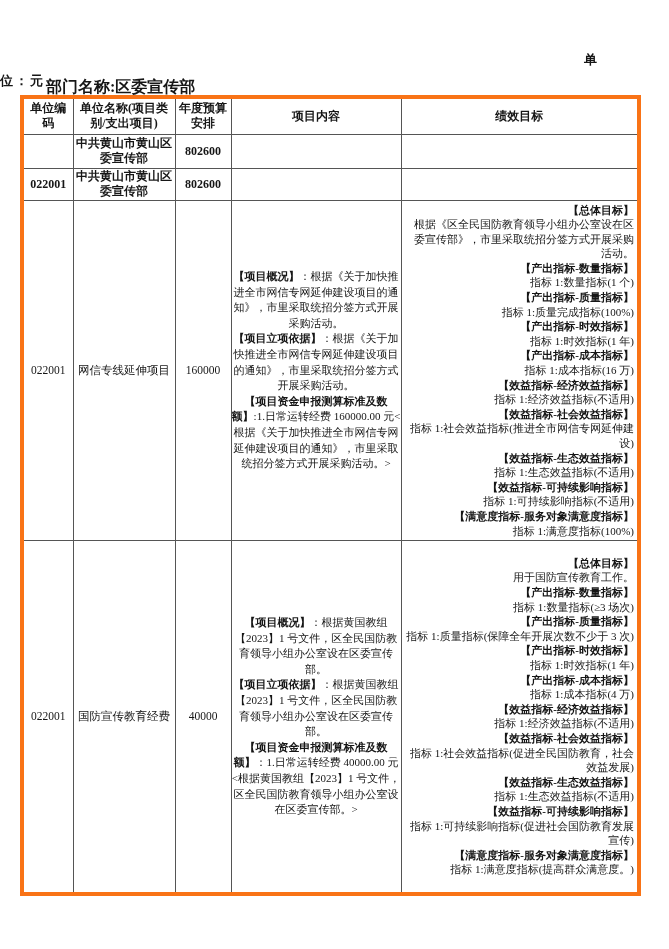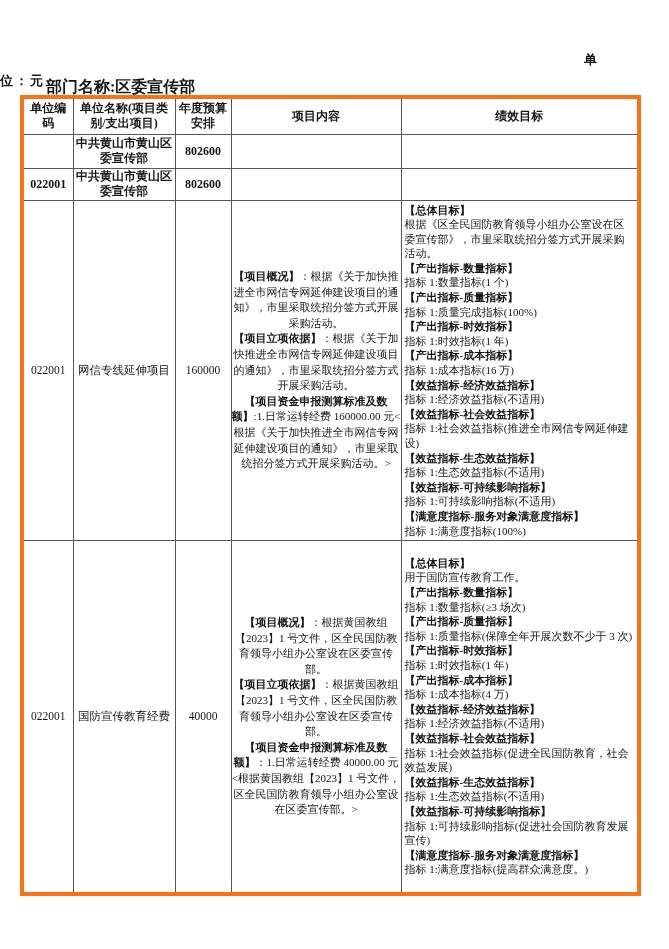--- a/index.html
+++ b/index.html
@@ -35,21 +35,21 @@
   tbody tr:nth-child(4){height:353px;}
   tbody tr:nth-child(5){height:364px;}
 
   td{font-size:11.5px;text-align:center;line-height:14px;}
   tr.summary td{font-weight:bold;font-size:12px;line-height:15px;}
 
   td.content{font-size:11px;line-height:15.6px;padding:3px 0;text-align:center;}
   td.content .para{text-align:center;}
   td.target{font-size:11px;line-height:14.6px;padding:2px 3px;text-align:center;}
   .b{font-weight:bold;}
-  .tl{text-align:left;}
+  .tl{text-align:right;}
   .tl.h{font-weight:bold;}
 </style>
 </head>
 <body>
 
 <div class="page">
   <div class="dept">部门名称:区委宣传部</div>
   <div class="unit1">单</div>
   <div class="unit2">位：元</div>
 

